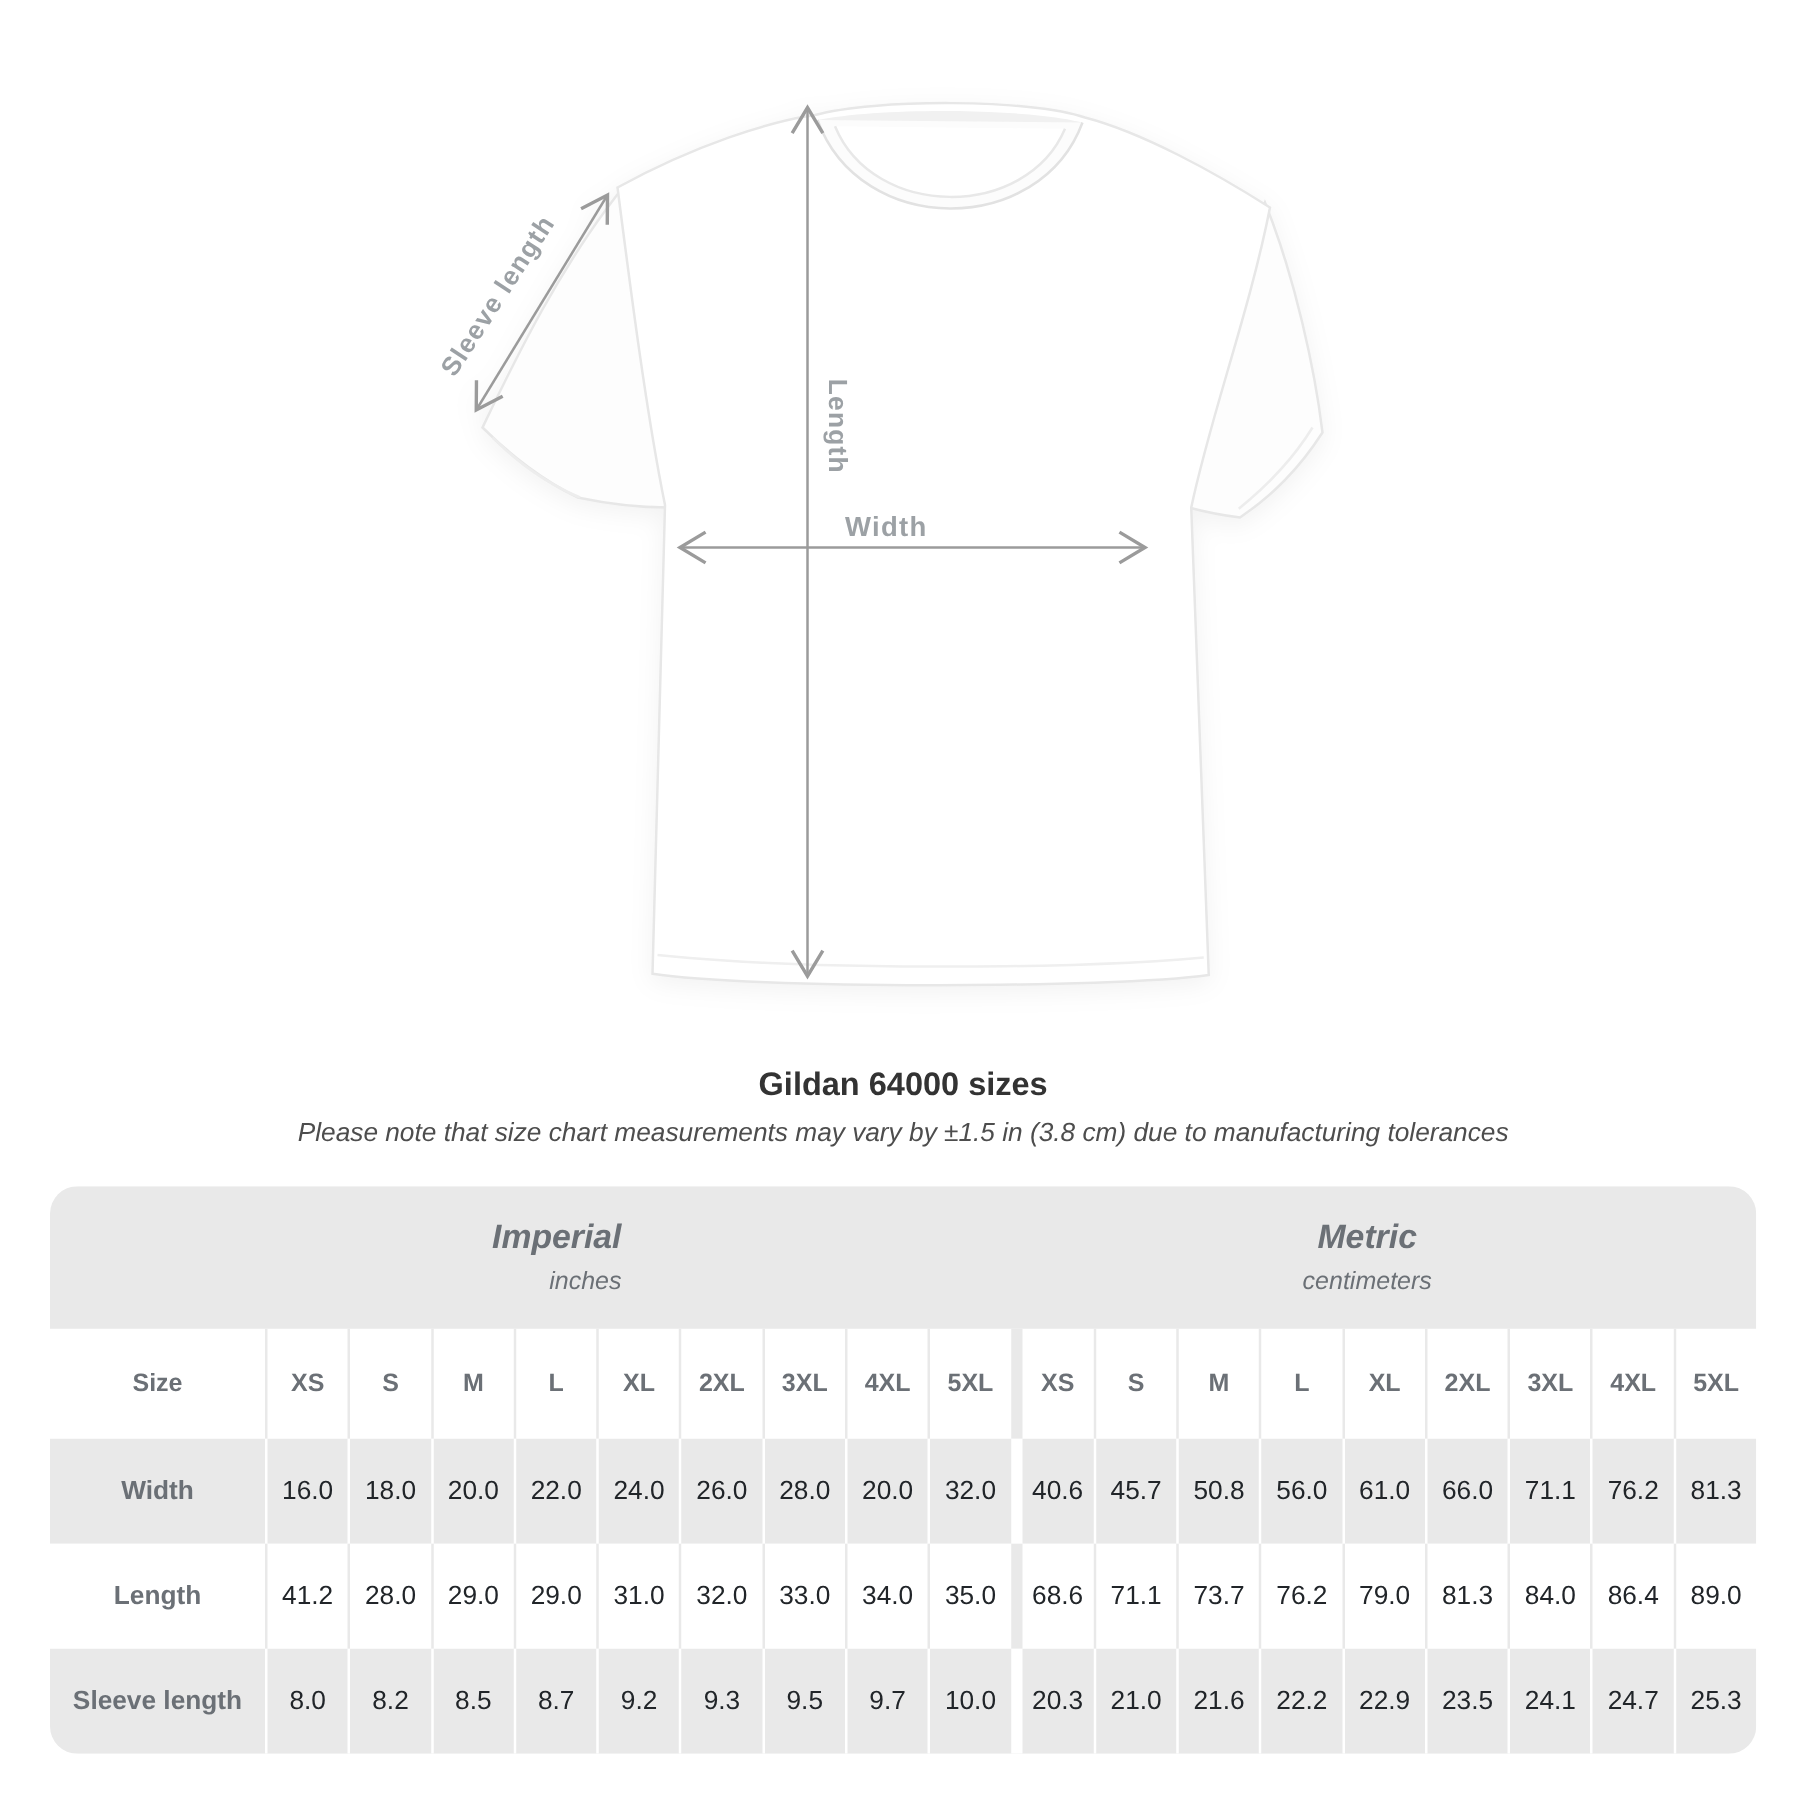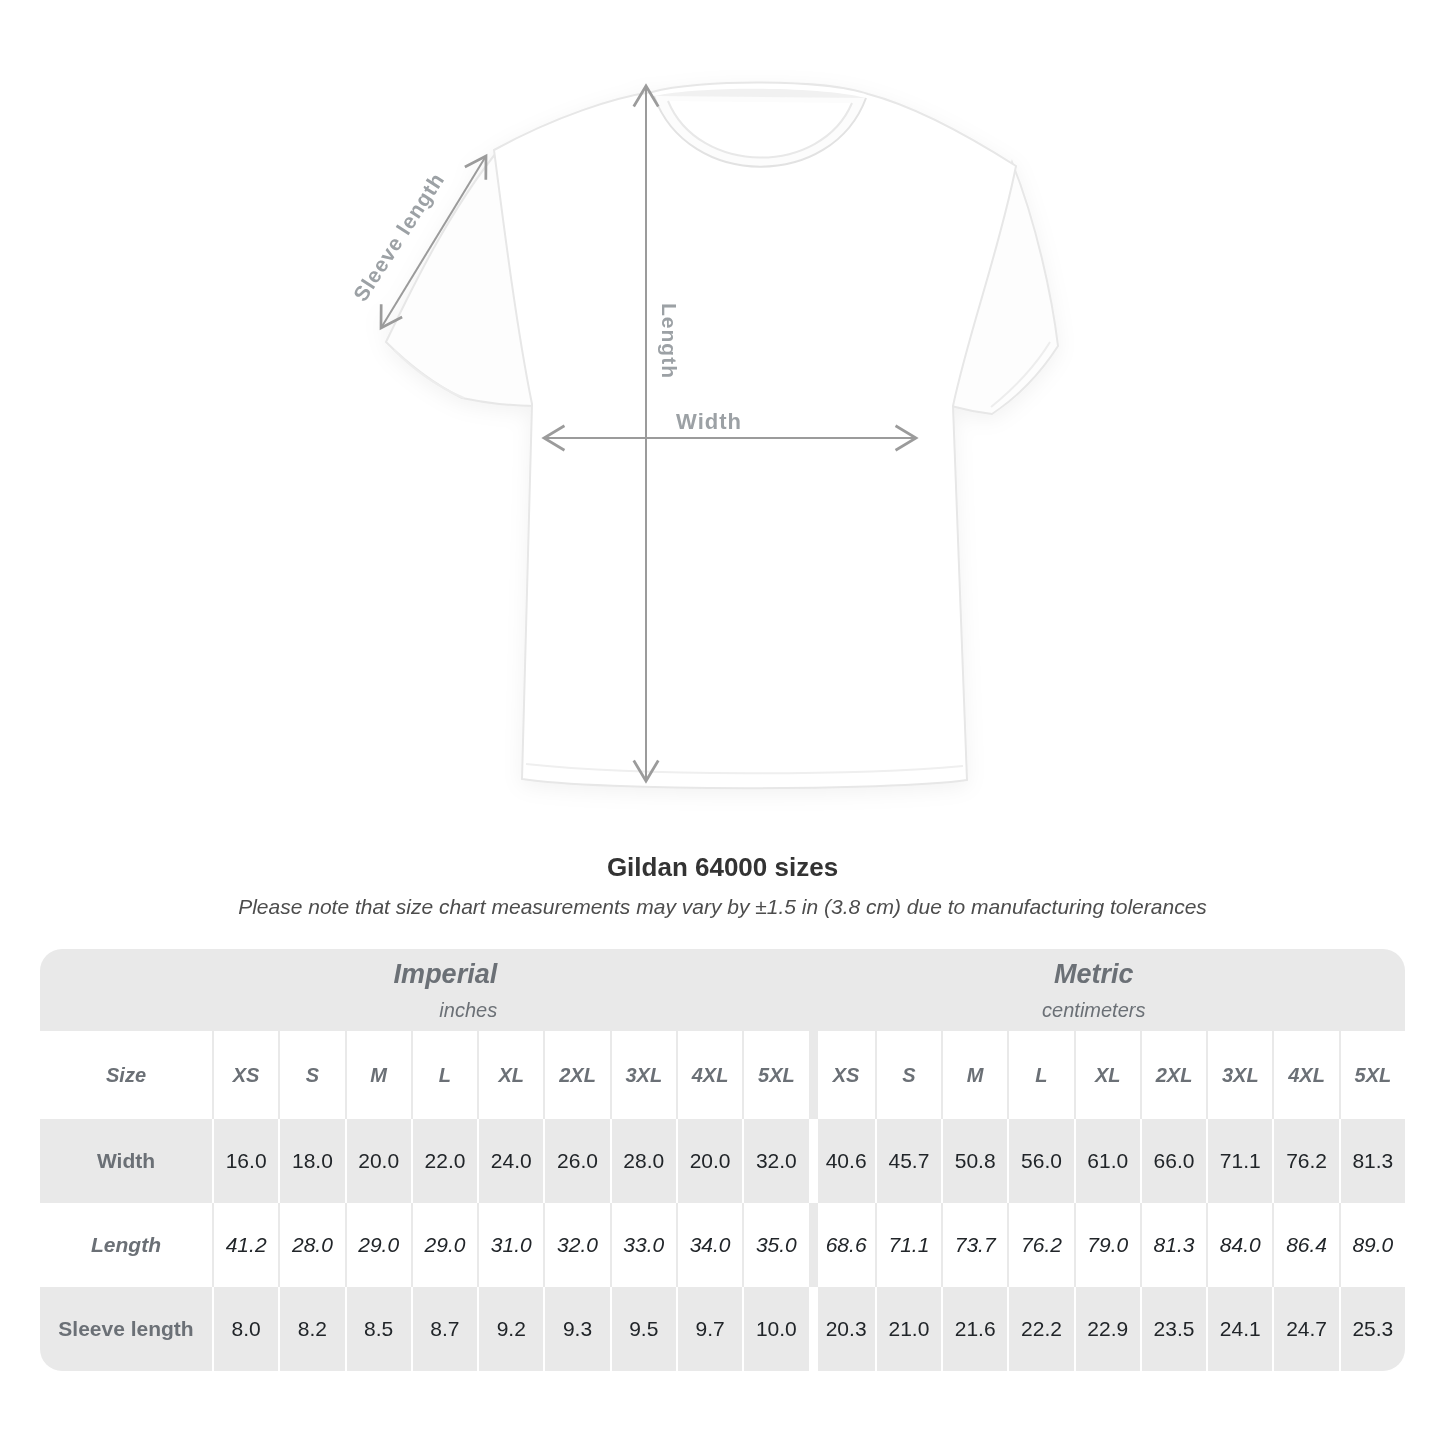--- a/index.html
+++ b/index.html
@@ -57,21 +57,21 @@
 
   
   .size-table {
     width: 1365px;
     margin: 0 auto;
     border-radius: 22px;
     overflow: hidden;
   }
   .units-band {
     position: relative;
-    height: 82px;
+    height: 114px;
     background: var(--band-gray);
   }
   .unit-group {
     position: absolute;
     top: 50%;
     transform: translate(-50%,-50%);
     text-align: center;
     color: var(--head-text);
   }
   .unit-group.imperial { left: 29.7%; }
@@ -87,21 +87,21 @@
   .trow.data-row { height: 84px; }
   .r-white { background: #ffffff; }
   .r-gray  { background: var(--band-gray); }
   .cell {
     display: flex;
     align-items: center;
     justify-content: center;
     font-size: 21px;
     color: var(--value-text);
   }
-  .r-white .cell { border-left: 2px solid var(--sep-on-white); font-style: italic; }
+  .r-white .cell { border-left: 2px solid var(--sep-on-white); }
   .r-gray  .cell { border-left: 2px solid var(--sep-on-gray); }
   .trow .cell:first-child { border-left: none; }
   .trow .cell.metric-start { border-left-width: 9px; }
   .label-cell, .hdr .cell {
     font-weight: bold;
     color: var(--head-text);
     font-size: 21px;
   }
   .hdr .cell { font-size: 20px; }
 </style>

